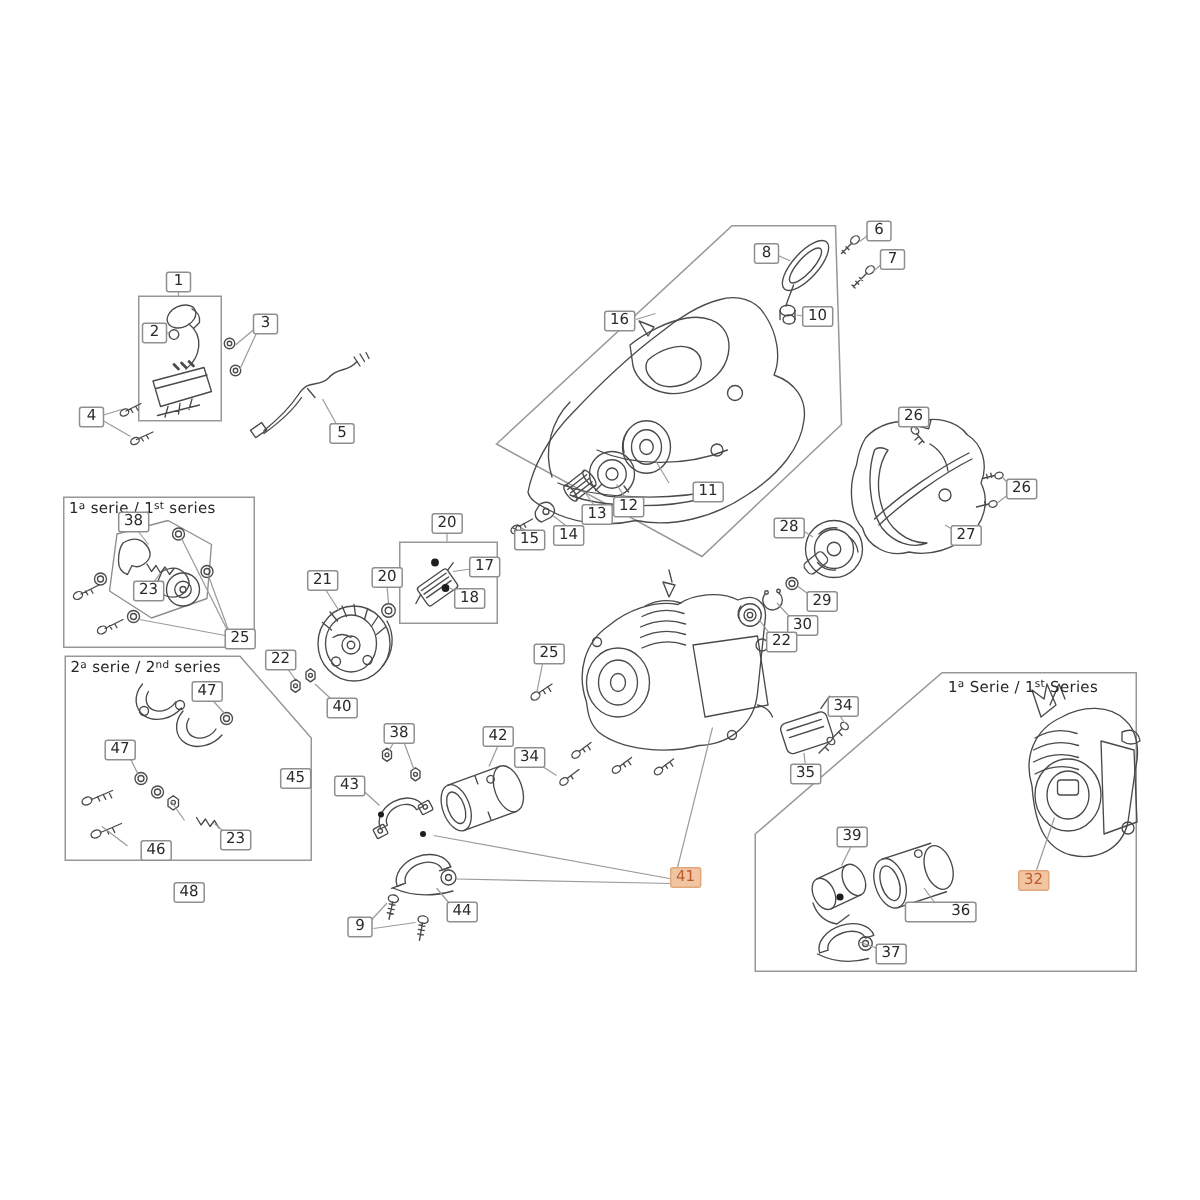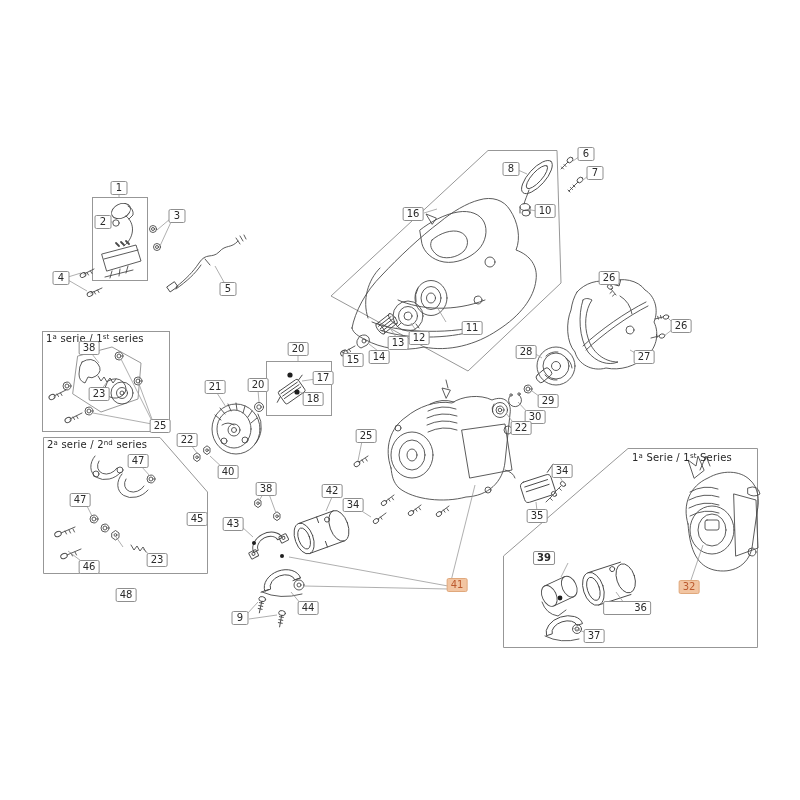--- a/index.html
+++ b/index.html
@@ -422,25 +422,25 @@
       <div class="part-label" style="left: 535px; top: 417px;">30</div>
       <div class="part-label" style="left: 521px; top: 428px;">22</div>
       <div class="part-label hl" style="left: 689px; top: 587px;">32</div>
       <div class="part-label" style="left: 366px; top: 436px;">25</div>
       <div class="part-label" style="left: 353px; top: 505px;">34</div>
       <div class="part-label" style="left: 562px; top: 471px;">34</div>
       <div class="part-label" style="left: 537px; top: 516px;">35</div>
       <div class="part-label" style="left: 627px; top: 608px; padding-left: 30px;">36</div>
       <div class="part-label" style="left: 594px; top: 636px;">37</div>
       <div class="part-label" style="left: 266px; top: 489px;">38</div>
-      <div class="part-label" style="left: 544px; top: 558px; font-weight: bold;">39</div>
+      <div class="part-label" style="left: 568px; top: 558px;">39</div>
       <div class="part-label" style="left: 228px; top: 472px;">40</div>
       <div class="part-label hl" style="left: 457px; top: 585px;">41</div>
       <div class="part-label" style="left: 332px; top: 491px;">42</div>
       <div class="part-label" style="left: 233px; top: 524px;">43</div>
       <div class="part-label" style="left: 308px; top: 608px;">44</div>
       <div class="part-label" style="left: 197px; top: 519px;">45</div>
-      <div class="part-label" style="left: 89px; top: 567px; text-align: right;">46</div>
+      <div class="part-label" style="left: 104px; top: 567px; text-align: right;">46</div>
       <div class="part-label" style="left: 138px; top: 461px;">47</div>
       <div class="part-label" style="left: 80px; top: 500px;">47</div>
       <div class="part-label" style="left: 126px; top: 551px; margin-top: 44px;">48</div>
     </div>
 </div>
 
 </body></html>

